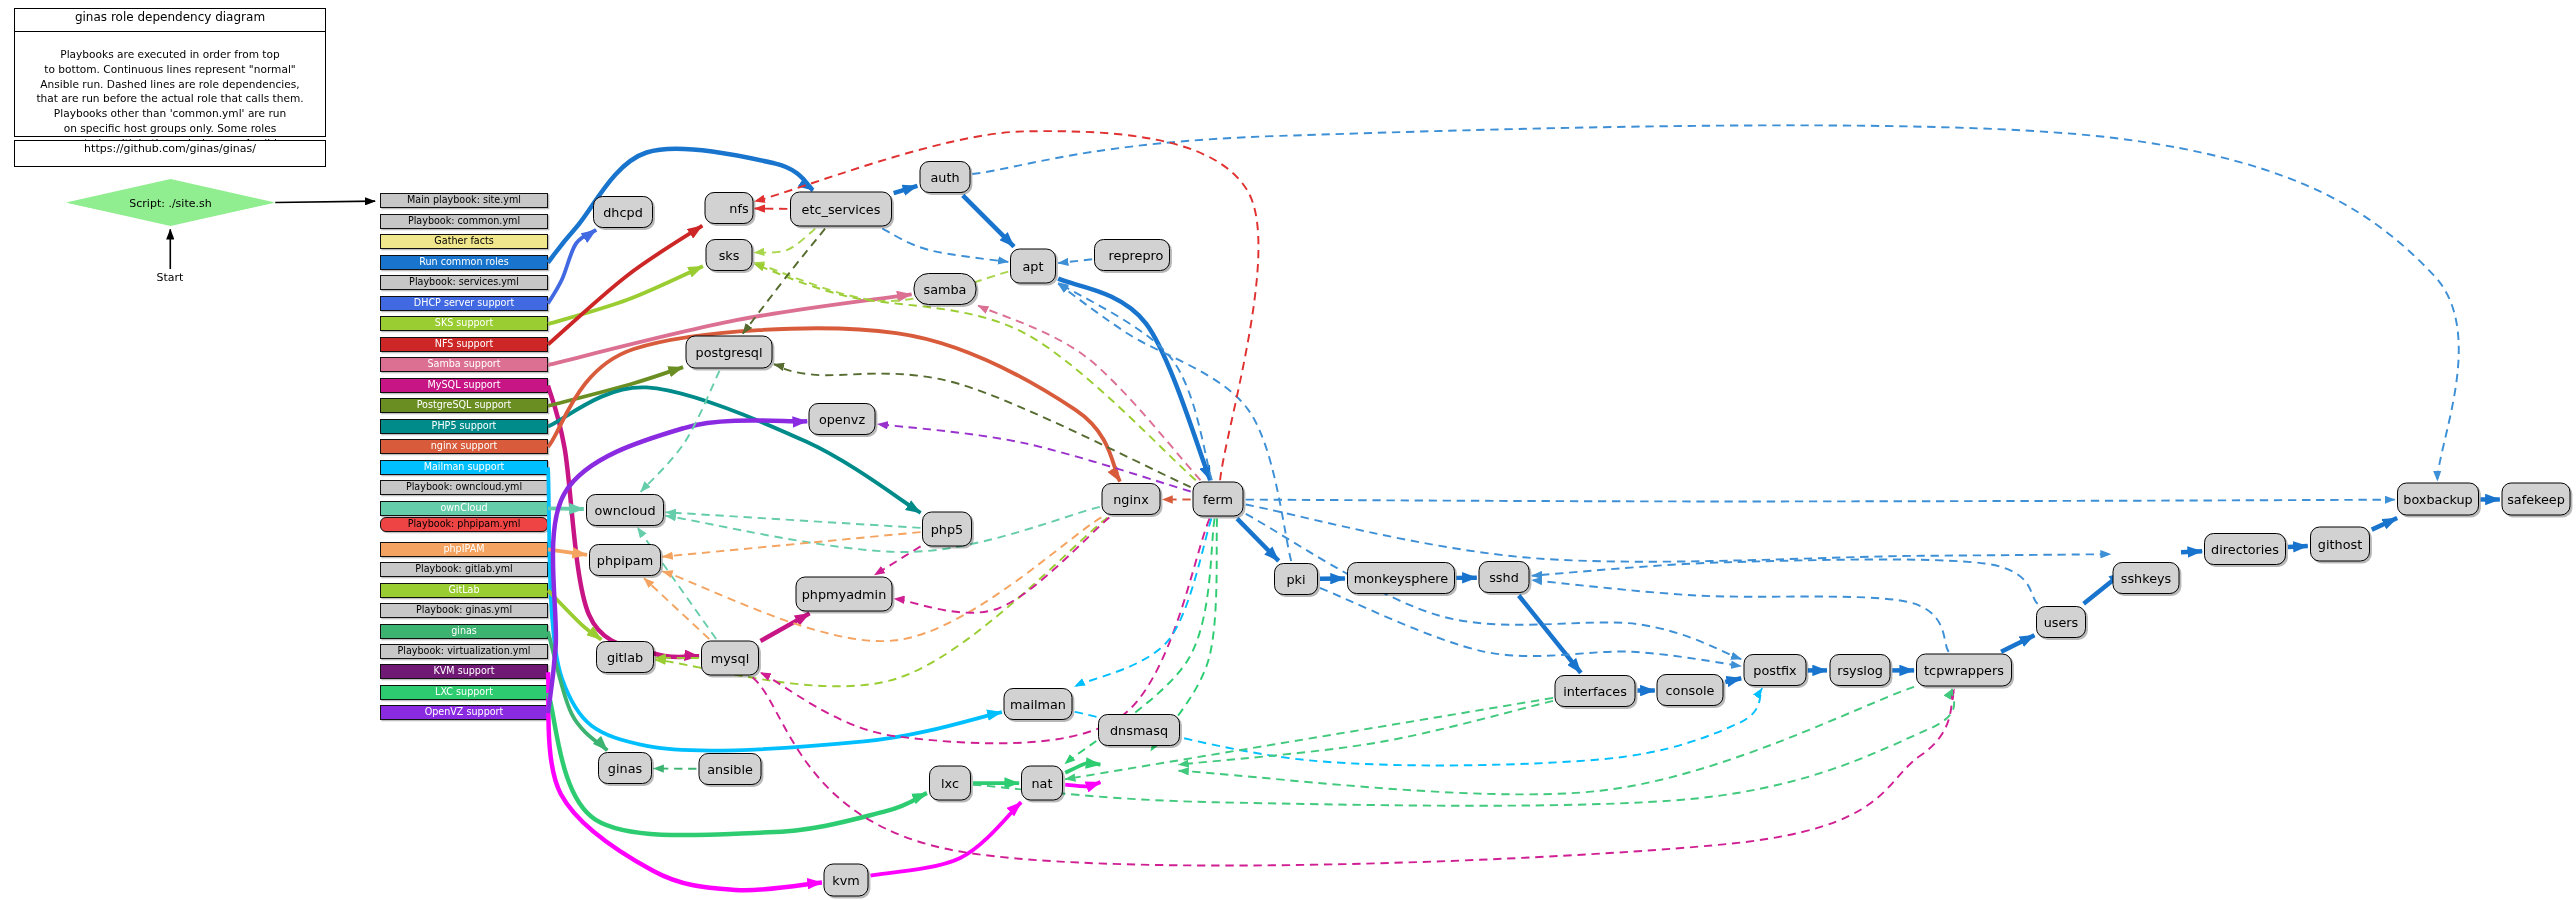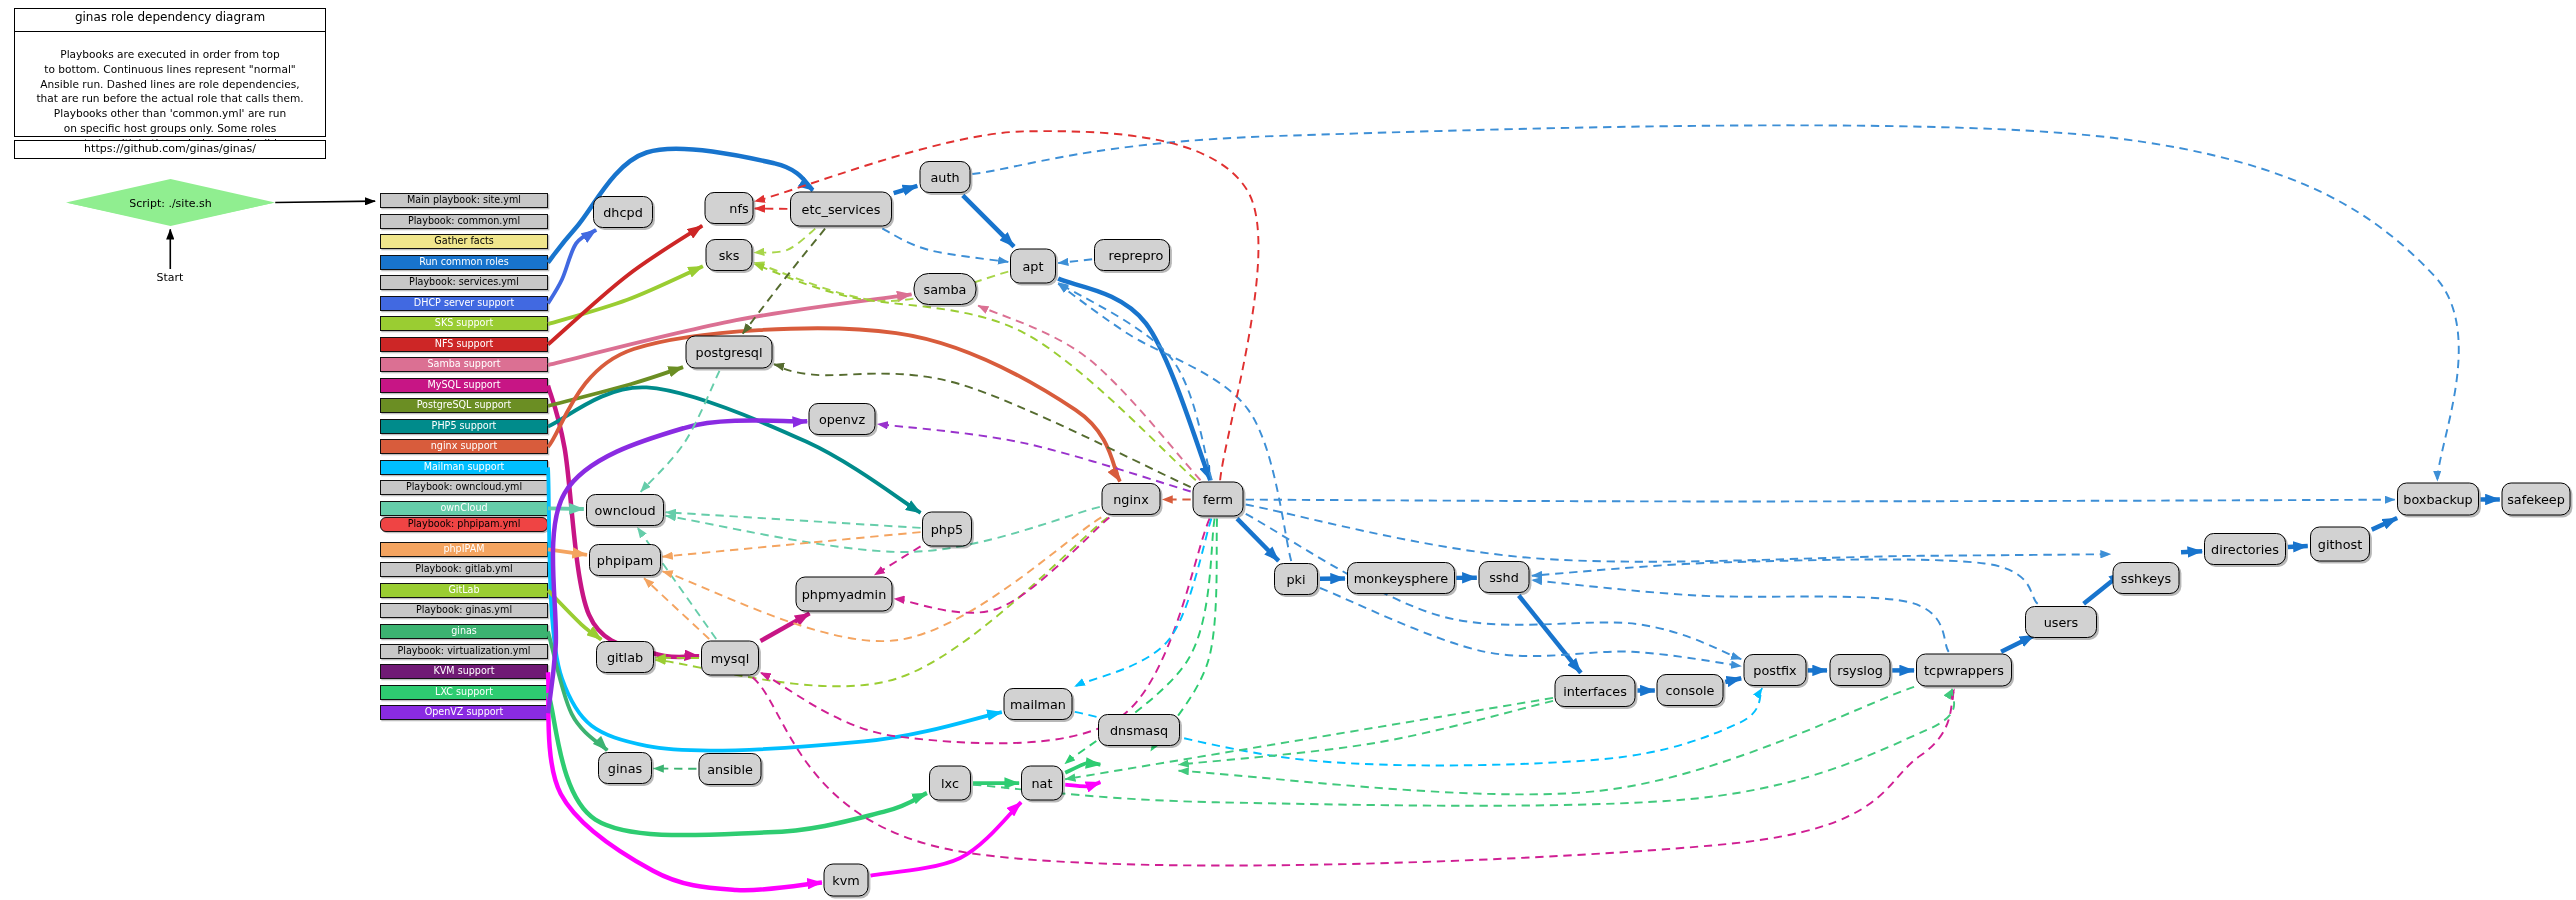--- a/index.html
+++ b/index.html
@@ -6,21 +6,21 @@
   #canvas{
     position:relative;width:2576px;height:901px;background:#ffffff;
     font-family:"DejaVu Sans", sans-serif;overflow:hidden;
   }
   .hbox{
     position:absolute;left:14px;width:312px;border:1.3px solid #000;background:#fff;
     box-sizing:border-box;text-align:center;color:#000;
   }
   #title-box{top:8.3px;height:36px;font-size:12px;line-height:17.3px;}
   #desc-box{top:31px;height:106px;font-size:10.6px;line-height:14.7px;white-space:pre-line;padding-top:0.6px;}
-  #url-box{top:140px;height:19px;font-size:11px;line-height:16.6px;}
+  #url-box{top:140px;height:27px;font-size:11px;line-height:16.6px;}
   #diamond{
     position:absolute;left:66px;top:179px;width:209px;height:47px;
     background:#90ee90;
     clip-path:polygon(0% 50%,50% 0%,100% 50%,50% 100%);
   }
   #diamond-inner{
     position:absolute;left:68px;top:181px;width:205px;height:44px;
     background:#90ee90;clip-path:polygon(0% 50%,50% 0%,100% 50%,50% 100%);
     display:flex;align-items:center;justify-content:center;
     font-size:11px;color:#000;
@@ -310,21 +310,21 @@
       <div class="gnode" style="left: 1139px; top: 730px; width: 82px; height: 32px;">dnsmasq</div>
       <div class="gnode" style="left: 846px; top: 880px; width: 45px; height: 33px;">kvm</div>
       <div class="gnode" style="left: 1296px; top: 579px; width: 44px; height: 32px;">pki</div>
       <div class="gnode" style="left: 1401px; top: 578px; width: 108px; height: 32px;">monkeysphere</div>
       <div class="gnode" style="left: 1504px; top: 577px; width: 51px; height: 32px;">sshd</div>
       <div class="gnode" style="left: 1595px; top: 691px; width: 81px; height: 32px;">interfaces</div>
       <div class="gnode" style="left: 1690px; top: 690px; width: 67px; height: 32px;">console</div>
       <div class="gnode" style="left: 1775px; top: 670px; width: 63px; height: 32px;">postfix</div>
       <div class="gnode" style="left: 1860px; top: 670px; width: 61px; height: 32px;">rsyslog</div>
       <div class="gnode" style="left: 1964px; top: 670px; width: 96px; height: 33px;">tcpwrappers</div>
-      <div class="gnode" style="left: 2061px; top: 622px; width: 72px; height: 32px;">users</div>
+      <div class="gnode" style="left: 2061px; top: 622px; width: 50px; height: 32px;">users</div>
       <div class="gnode" style="left: 2146px; top: 554px; width: 67px; height: 32px; margin-top: 24px;">sshkeys</div>
       <div class="gnode" style="left: 2245px; top: 549px; width: 82px; height: 32px;">directories</div>
       <div class="gnode" style="left: 2340px; top: 544px; width: 60px; height: 35px;">githost</div>
       <div class="gnode" style="left: 2438px; top: 499px; width: 82px; height: 33px;">boxbackup</div>
       <div class="gnode" style="left: 2536px; top: 499px; width: 69px; height: 33px;">safekeep</div>
     </div>
 </div>
 
 
 </body></html>

